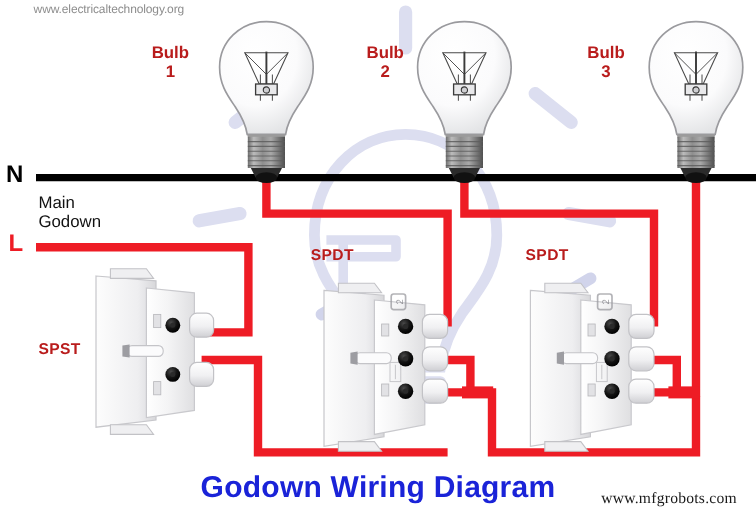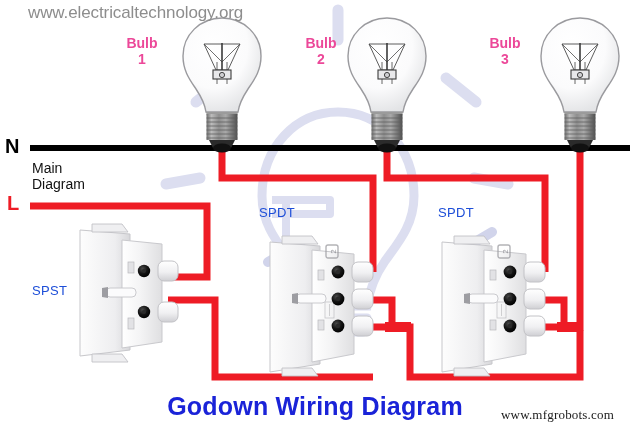--- a/index.html
+++ b/index.html
@@ -25,45 +25,45 @@
     height: 430px;
   }
   .txt {
     position: absolute;
     white-space: pre;
     line-height: 1.08;
   }
   .bulb-label {
     font-size: 14px;
     font-weight: bold;
-    color: #ec4899;
+    color: #b91c1c;
     text-align: center;
   }
   .sw-label {
     font-size: 13px;
-    font-weight: normal;
-    color: #1d4ed8;
+    font-weight: bold;
+    color: #b91c1c;
     letter-spacing: 0.3px;
   }
   .nl-label {
     font-size: 20px;
     font-weight: bold;
   }
   .supply-label {
     font-size: 14px;
     color: #111111;
   }
   .title-label {
     font-size: 25px;
     font-weight: bold;
     color: #1a23d8;
     letter-spacing: 0.2px;
   }
   .wm-top {
-    font-size: 17px;
+    font-size: 10px;
     color: #8d8d8d;
     letter-spacing: -0.1px;
   }
   .wm-bot {
     font-family: "Liberation Serif", serif;
     font-size: 13px;
     color: #1a1a1a;
     letter-spacing: 0.2px;
   }
 </style>
@@ -260,21 +260,21 @@
   <div class="txt bulb-label" style="left:293px; top:36px; width:56px;">Bulb</div>
   <div class="txt bulb-label" style="left:293px; top:52px; width:56px;">2</div>
 
   <div class="txt bulb-label" style="left:477px; top:36px; width:56px;">Bulb</div>
   <div class="txt bulb-label" style="left:477px; top:52px; width:56px;">3</div>
 
   <div class="txt nl-label" style="left:5px; top:136px; color:#000000;">N</div>
   <div class="txt nl-label" style="left:7px; top:193px; color:#ee1c25;">L</div>
 
   <div class="txt supply-label" style="left:32px; top:161px;text-align:right;">Main</div>
-  <div class="txt supply-label" style="left:32px; top:177px;">Diagram</div>
+  <div class="txt supply-label" style="left:32px; top:177px;">Godown</div>
 
   <div class="txt sw-label" style="left:32px; top:284px;">SPST</div>
   <div class="txt sw-label" style="left:259px; top:206px;">SPDT</div>
   <div class="txt sw-label" style="left:438px; top:206px;">SPDT</div>
 
   <div class="txt title-label" style="left:0px; top:393px; width:630px; text-align:center;">Godown Wiring Diagram</div>
 
   <div class="txt wm-bot" style="left:501px; top:408px;">www.mfgrobots.com</div>
 
 </div>

